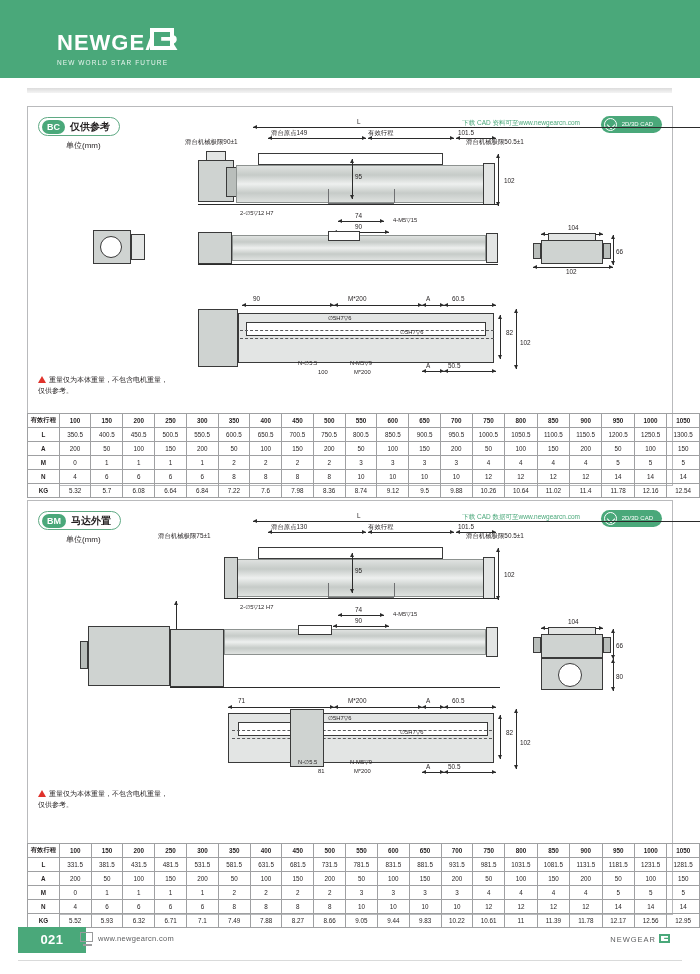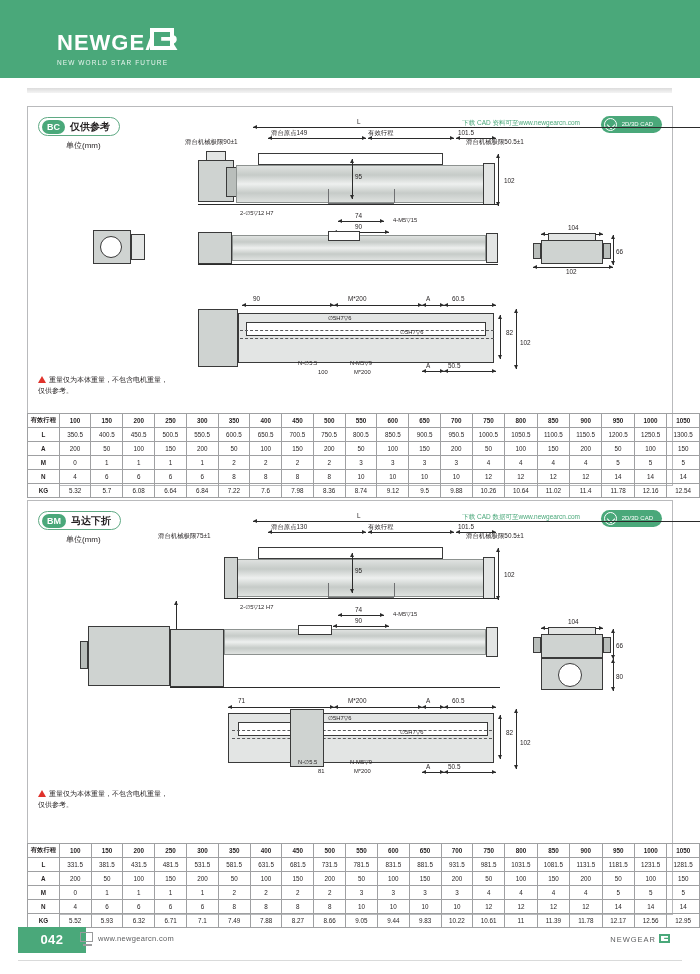--- a/index.html
+++ b/index.html
@@ -362,21 +362,21 @@
         <td class="c">12.16</td>
         <td class="c">12.54</td>
       </tr>
     </tbody>
   </table>
 
 <div class="panel" id="panel-bm">
 
   <div class="sec-badge">
     <span class="sec-code">BM</span>
-    <span class="sec-title">马达下折</span>
+    <span class="sec-title">马达外置</span>
   </div>
   <div class="sec-unit">单位(mm)</div>
 
   <div class="cad-note">下载 CAD 数据可至www.newgearcn.com</div>
   <div class="cad-badge">
     <span class="cb-ic"></span>
     <span class="cb-tx">2D/3D CAD</span>
   </div>
 
   <div class="dw">
@@ -621,17 +621,17 @@
         <td class="c">11.78</td>
         <td class="c">12.17</td>
         <td class="c">12.56</td>
         <td class="c">12.95</td>
       </tr>
     </tbody>
   </table>
 
 <div class="footer">
   <div class="footer-line"></div>
-  <div class="page-tab">042</div>
+  <div class="page-tab">021</div>
   <div class="footer-icon"></div>
   <div class="footer-url">www.newgearcn.com</div>
   <div class="footer-logo"><span>NEWGEAR</span><span class="fm"></span></div>
 </div>
 
 </body></html>

